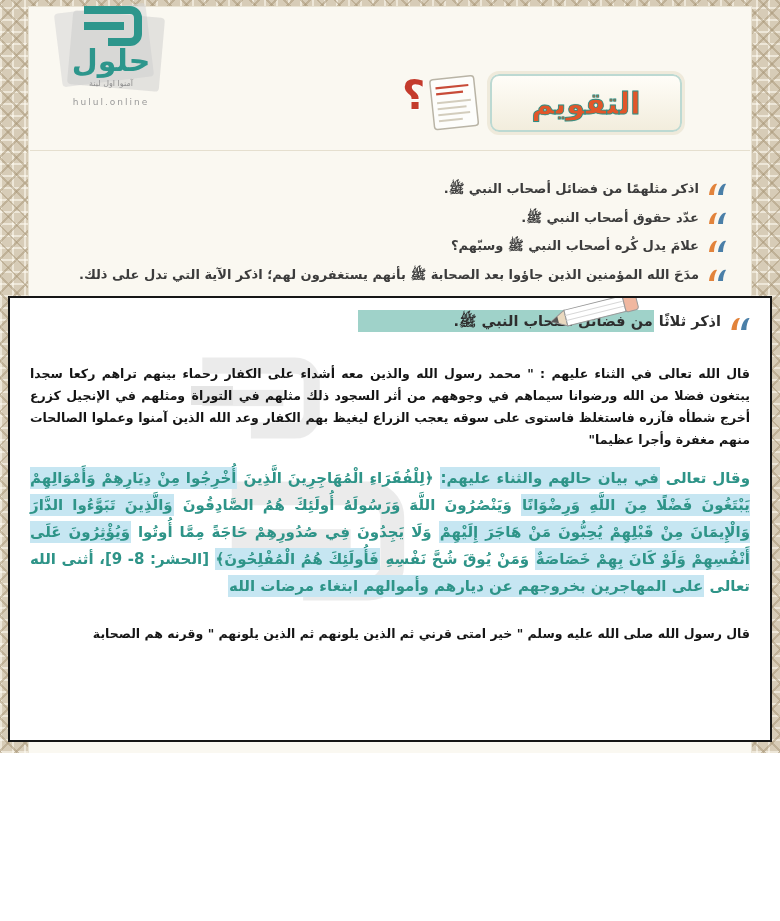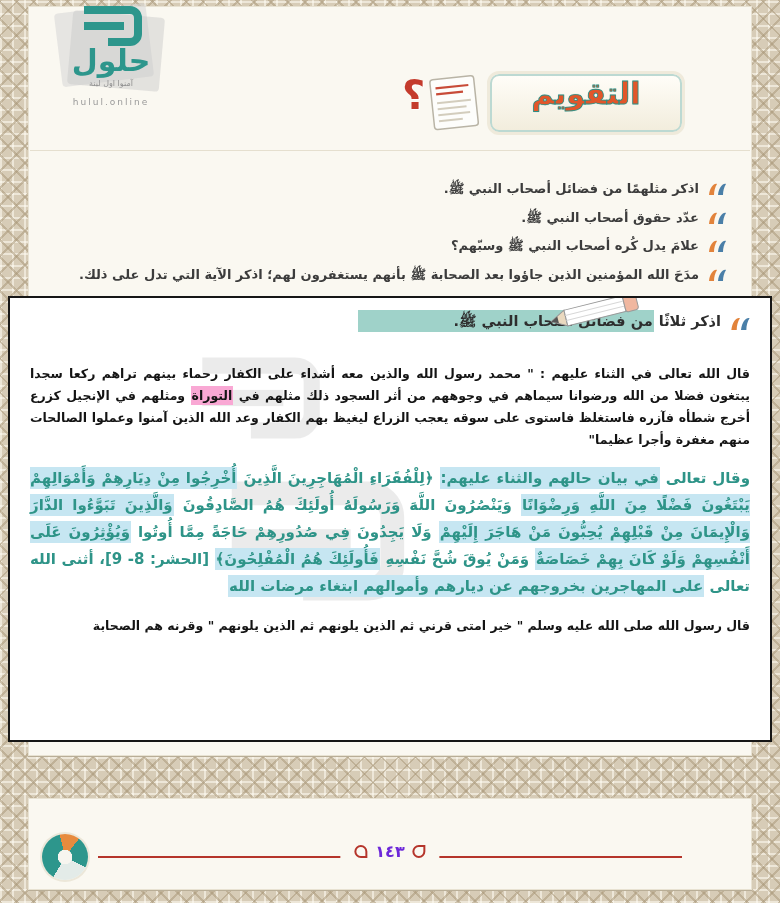--- a/index.html
+++ b/index.html
@@ -1,19 +1,19 @@
 <!DOCTYPE html>
 <html lang="ar" style="--accent-teal: #2d968c; --title-orange: #e2562a; --quran-green: #2e9488; --highlight-teal: #9fd2c9; --highlight-blue: #c6e6f2; --page-red: #b5352b;"><head>
 <meta charset="utf-8">
 <style>
   * { margin:0; padding:0; box-sizing:border-box; }
   html,body { background:#fff; }
   body { font-family:"DejaVu Sans", sans-serif; }
 
-  .screen{ position:relative; width:780px; height:903px; overflow:hidden; background:#d9cfbb; }
+  .screen{ position:relative; width:780px; height:753px; overflow:hidden; background:#d9cfbb; }
 
   
   .bg{
     position:absolute; inset:0;
     background-color:#d7ccb7;
     background-image:
       repeating-linear-gradient(45deg,  rgba(168,150,119,.5) 0 2px, transparent 2px 12px),
       repeating-linear-gradient(-45deg, rgba(168,150,119,.5) 0 2px, transparent 2px 12px),
       repeating-linear-gradient(0deg,   rgba(255,252,243,.55) 0 2px, transparent 2px 12px),
       repeating-linear-gradient(90deg,  rgba(255,252,243,.55) 0 2px, transparent 2px 12px);
@@ -35,21 +35,21 @@
   .logo-url{ position:relative; font-size:9px; color:#9a9a9a; margin-top:9px; letter-spacing:2px; }
 
   
   .banner{ position:absolute; top:68px; right:98px; display:flex; align-items:center; z-index:3; }
   .banner-icon{ position:relative; width:88px; height:70px; margin-left:-16px; z-index:2; }
   .banner-qmark{ position:absolute; left:0px; top:4px; font-size:40px; font-weight:bold; color:#c43b2c; text-shadow:1px 1px 0 #fff; }
   .banner-box{
     width:192px; height:58px; border-radius:9px;
     border:2px solid #bcd9d2; outline:3px solid #efeadb;
     background:linear-gradient(180deg,#fffdf8,#f2eddd);
-    display:flex; justify-content:center;
+    display:flex; align-items:center; justify-content:center;
     box-shadow:0 1px 2px rgba(0,0,0,.15);
   }
   .banner-title{
     font-size:30px; font-weight:bold; color:var(--title-orange,#e2562a);
     -webkit-text-stroke:.8px #2e8f85; text-shadow:0 0 1px #2e8f85;
   }
 
   
   .questions{ position:absolute; top:180px; right:52px; left:48px; direction:rtl; z-index:2; }
   .q-row{ display:flex; align-items:flex-start; gap:9px; margin-bottom:11px; }
@@ -68,24 +68,24 @@
   .panel-title .hl:last-child{ padding-left:95px; }
 
   .pencil{ position:absolute; right:130px; top:0px; transform:rotate(-14deg); z-index:3; }
 
   .wm{ position:absolute; opacity:.16; z-index:1; }
   .wm1{ right:438px; top:40px; }
   .wm2{ right:348px; top:168px; }
 
   .para{ position:relative; z-index:2; direction:rtl; }
   .para-black{ margin:30px 4px 0; font-size:12.5px; font-weight:bold; color:#141414; line-height:1.75; text-align:justify; }
-  .para-black .hl{ background:#f9a8d4; padding:2px 1px; }
+  .para-black .hl{ background:#e5e5e5; padding:2px 1px; }
   .para-green{ margin:14px 4px 0; font-size:15px; font-weight:bold; color:var(--quran-green,#2e9488); line-height:1.8; text-align:justify; }
   .para-green .hl{ background:var(--highlight-blue,#c6e6f2); padding:2px 1px; }
-  .para-last{ margin:16px 4px 0; font-size:12.5px; font-weight:bold; color:#141414; text-align:right; line-height:1.6; }
+  .para-last{ margin:24px 4px 0; font-size:12.5px; font-weight:bold; color:#141414; text-align:right; line-height:1.6; }
 
   
   .seal{
     position:absolute; left:42px; top:834px; width:46px; height:46px; border-radius:50%; z-index:3;
     background:
       radial-gradient(circle at 50% 50%, #f7f5ef 0 7px, rgba(0,0,0,0) 7.5px),
       conic-gradient(from 210deg, #2d968c 0 38%, #e78b3e 38% 52%, #2d968c 52% 74%, #e3ebe8 74% 100%);
     box-shadow:0 0 0 2px #ece7d9;
   }
   .footline{ position:absolute; left:98px; right:98px; top:856px; border-top:2px solid var(--page-red,#b5352b); z-index:2; }

